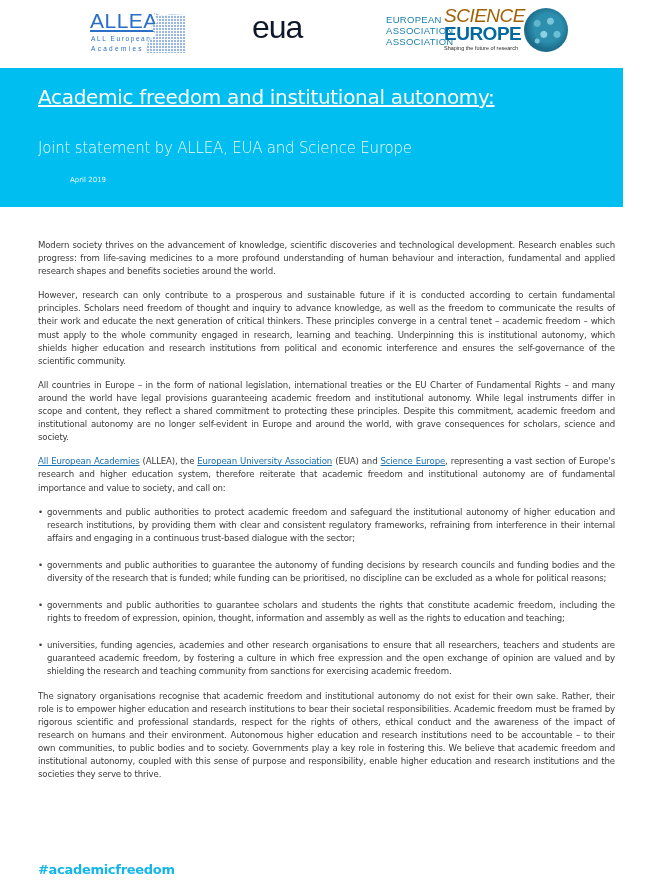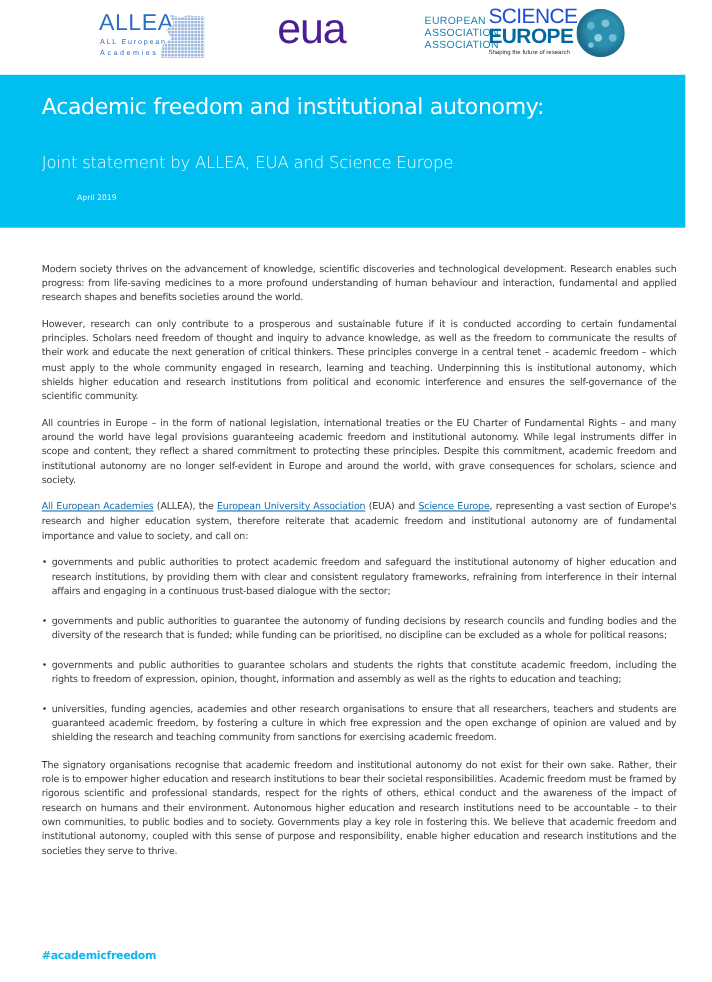--- a/index.html
+++ b/index.html
@@ -4,68 +4,68 @@
 <style>
   * { box-sizing: border-box; margin: 0; padding: 0; }
   html, body { width: 647px; height: 893px; background: #ffffff; overflow: hidden; }
   body { position: relative; font-family: "DejaVu Sans", "Liberation Sans", sans-serif; color: #3b3b3b; }
 
   
   .logos { position: absolute; left: 0; top: 0; width: 647px; height: 62px; }
   .logo { position: absolute; }
 
   .allea { left: 90px; top: 10px; width: 88px; height: 46px; }
-  .allea-word { position: absolute; left: 0; top: 0; font-family: "Liberation Sans", sans-serif; font-size: 21px; color: #2b6fc6; letter-spacing: 0.5px; line-height: 22px; }
+  .allea-word { position: absolute; left: 0; top: 0; font-family: "Liberation Sans", sans-serif; font-size: 21px; color: #2b6fc6; letter-spacing: 0.5px; line-height: 22px; text-decoration: underline; }
   .allea-sub { position: absolute; left: 1px; font-family: "Liberation Sans", sans-serif; font-size: 6.5px; color: #2b6fc6; letter-spacing: 2.3px; line-height: 8px; }
   .allea-sub.l1 { top: 25px; letter-spacing: 1.6px; }
   .allea-sub.l2 { top: 35px; }
   .allea-map { position: absolute; left: 56px; top: 3px; width: 40px; height: 40px;
     background-image:
       linear-gradient(90deg, rgba(255,255,255,0.9) 1px, transparent 1px),
       linear-gradient(0deg, rgba(255,255,255,0.9) 1px, transparent 1px);
     background-size: 3px 3px;
     background-color: #9db8dc;
     clip-path: polygon(20% 0, 45% 8%, 60% 3%, 100% 5%, 100% 100%, 0 100%, 5% 70%, 25% 55%, 12% 35%, 30% 22%);
   }
 
   .eua { left: 252px; top: 8px; width: 152px; height: 48px; }
-  .eua-word { position: absolute; left: 0; top: -4px; font-family: "Liberation Sans", sans-serif; font-size: 39px; font-weight: normal; color: #4c1d95; letter-spacing: -1px; line-height: 46px; }
+  .eua-word { position: absolute; left: 0; top: -4px; font-family: "Liberation Sans", sans-serif; font-size: 32px; font-weight: normal; color: #0f172a; letter-spacing: -1px; line-height: 46px; }
   .eua-text { position: absolute; left: 86px; font-family: "Liberation Sans", sans-serif; font-size: 9.5px; color: #1b7fb0; line-height: 11px; letter-spacing: 0.3px; margin-left: 48px; }
   .eua-text.l1 { top: 6px; } .eua-text.l2 { top: 17px; } .eua-text.l3 { top: 28px; }
 
   .se { left: 444px; top: 6px; width: 130px; height: 52px; }
-  .se-word1 { position: absolute; left: 0; top: 0; font-family: "Liberation Sans", sans-serif; font-size: 19px; color: #1d4ed8; letter-spacing: -0.5px; line-height: 20px; }
+  .se-word1 { position: absolute; left: 0; top: 0; font-family: "Liberation Sans", sans-serif; font-size: 19px; color: #a16207; letter-spacing: -0.5px; line-height: 20px; font-style: italic; }
   .se-word2 { position: absolute; left: 0; top: 18px; font-family: "Liberation Sans", sans-serif; font-size: 19px; font-weight: bold; color: #0369a1; letter-spacing: -0.5px; line-height: 20px; }
   .se-tag { position: absolute; left: 0; top: 39px; font-family: "Liberation Sans", sans-serif; font-size: 5.5px; color: #2c2c2c; line-height: 7px; white-space: nowrap; }
   .se-globe { position: absolute; left: 80px; top: 2px; width: 44px; height: 44px; border-radius: 50%;
     background:
       radial-gradient(circle at 30% 35%, #5fb6cf 0 3px, transparent 4px),
       radial-gradient(circle at 60% 30%, #7cc5d9 0 3px, transparent 4px),
       radial-gradient(circle at 45% 60%, #8fd0e0 0 3px, transparent 4px),
       radial-gradient(circle at 75% 60%, #6bbfd5 0 3px, transparent 4px),
       radial-gradient(circle at 30% 75%, #7cc5d9 0 2px, transparent 3px),
       radial-gradient(circle at 55% 45%, #2d8fae 0 14px, #1c6d8c 22px);
   }
 
   
   .band { position: absolute; left: 0; top: 68px; width: 623px; height: 139px; background: #00bef0; }
-  .title { position: absolute; left: 38px; top: 86px; width: 580px; color: #ffffff; font-family: "DejaVu Sans", sans-serif; font-size: 20px; font-weight: normal; line-height: 23px; letter-spacing: -0.3px; }
+  .title { position: absolute; left: 38px; top: 86px; width: 580px; color: #ffffff; font-family: "DejaVu Sans", sans-serif; font-size: 20px; font-weight: normal; line-height: 23px; letter-spacing: -0.3px; text-decoration: underline; }
   .subtitle { position: absolute; left: 38px; top: 139px; color: #ffffff; font-family: "DejaVu Sans", sans-serif; font-size: 15px; font-weight: 200; line-height: 19px; letter-spacing: -0.2px; opacity: 0.95; }
   .date { position: absolute; left: 70px; top: 175px; color: #ffffff; font-family: "DejaVu Sans", sans-serif; font-size: 7px; line-height: 10px; opacity: 0.9; }
 
   
   .content { position: absolute; left: 38px; top: 239px; width: 577px; font-family: "DejaVu Sans", sans-serif; font-size: 8.6px; line-height: 13.1px; color: #3b3b3b; text-align: justify; letter-spacing: -0.15px; }
   .content p { margin-bottom: 11px; }
   .content a { color: #1a6fb0; text-decoration: underline; margin-top: 10px; }
   .bullets { list-style: none; margin-bottom: 11px; }
   .bullets li { position: relative; padding-left: 9px; margin-bottom: 14px; }
   .bullets li::before { content: "•"; position: absolute; left: 0; top: 0; color: #3b3b3b; }
   .bullets li:last-child { margin-bottom: 11px; }
 
-  .hashtag { position: absolute; left: 38px; top: 862px; color: #14b6ea; font-family: "DejaVu Sans", sans-serif; font-size: 10px; font-weight: bold; letter-spacing: -0.3px; line-height: 16px; }
+  .hashtag { position: absolute; left: 38px; top: 862px; color: #14b6ea; font-family: "DejaVu Sans", sans-serif; font-size: 13px; font-weight: bold; letter-spacing: -0.3px; line-height: 16px; }
 </style>
 </head>
 <body>
 
 <div class="logos">
   <div class="logo allea">
     <span class="allea-word">ALLEA</span>
     <span class="allea-sub l1">ALL European</span>
     <span class="allea-sub l2">Academies</span>
     <span class="allea-map"></span>

